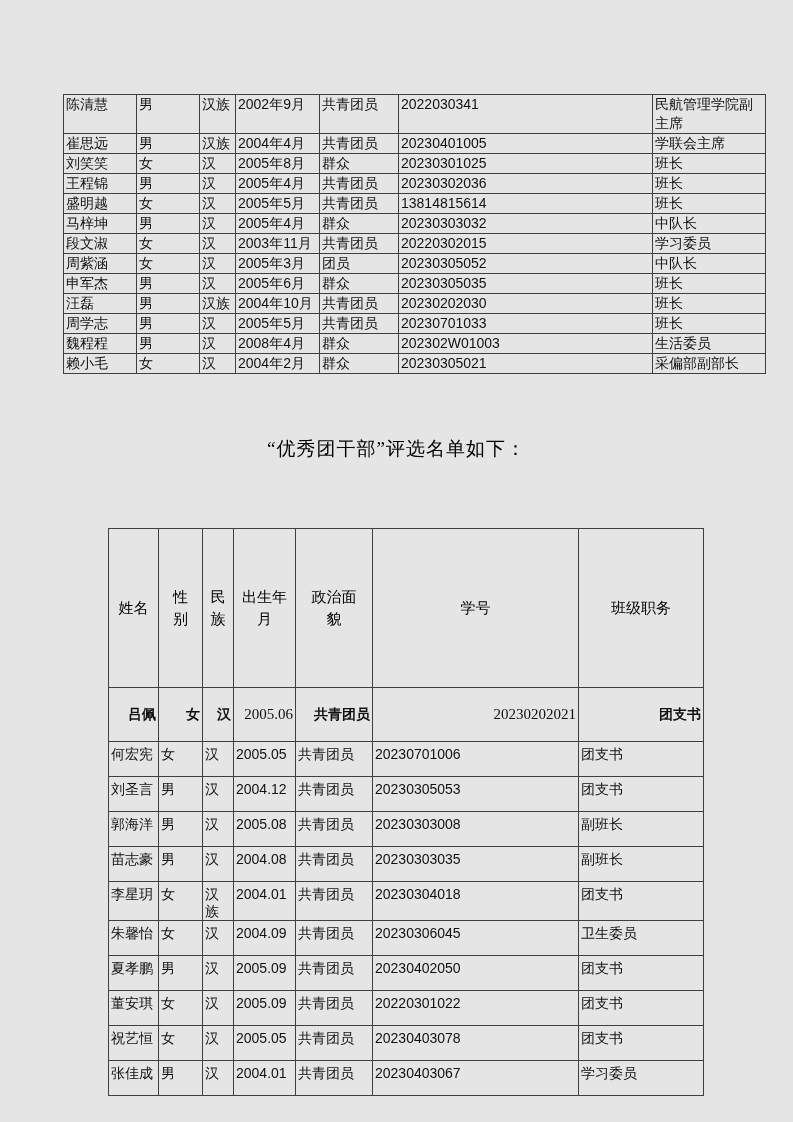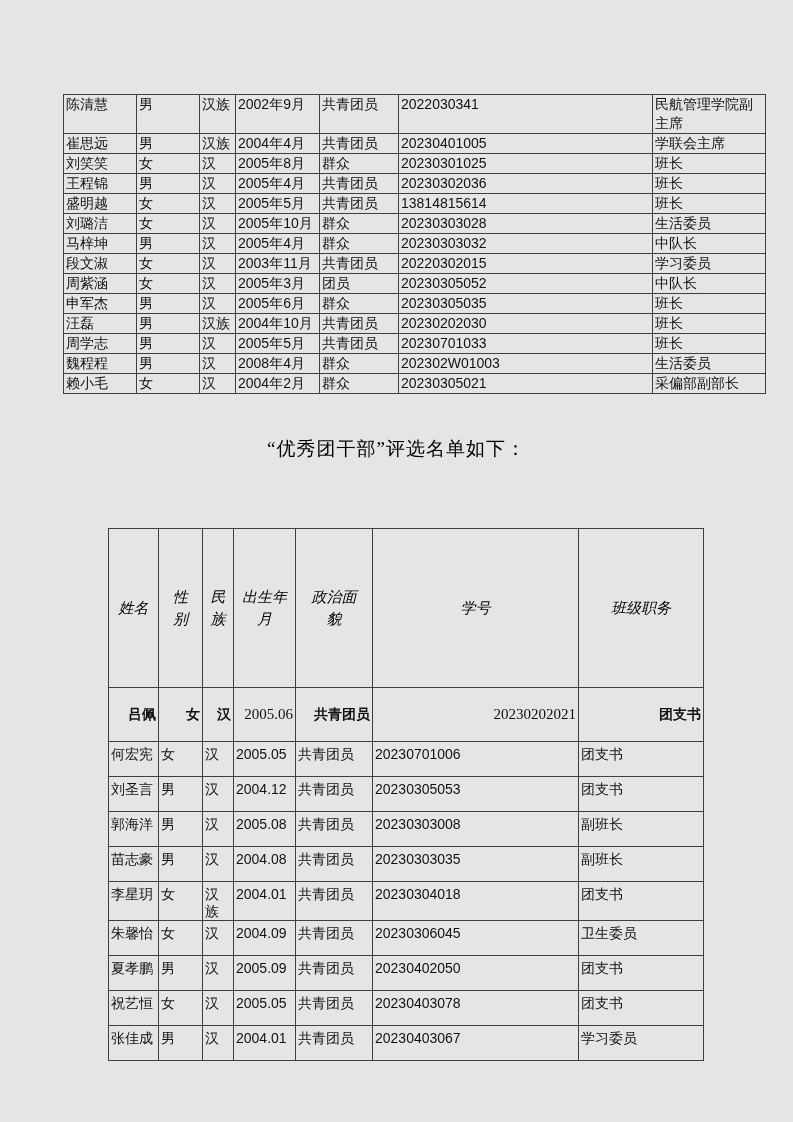--- a/index.html
+++ b/index.html
@@ -26,21 +26,21 @@
     font-family:"Liberation Serif","DejaVu Serif",serif;
     font-size:19px; color:#000000; letter-spacing:1px;
   }
 
   
   #cadre-table {
     position:absolute; left:108px; top:528px; width:595px;
     border-collapse:collapse; table-layout:fixed; font-size:14px;
   }
   #cadre-table th, #cadre-table td { border:1px solid #3f3f3f; overflow:hidden; }
-  #cadre-table thead tr { height:159px;font-style:italic; }
+  #cadre-table thead tr { height:159px; }
   #cadre-table th {
     font-family:"Liberation Serif","DejaVu Serif",serif; font-weight:normal;
     font-size:15px; text-align:center; vertical-align:middle;
     white-space:pre-line; line-height:1.5; color:#000000;
   }
   #cadre-table tbody tr { height:35px; }
   #cadre-table tbody td {
     text-align:left; vertical-align:top; padding:4px 2px 0 2px; line-height:17px;
   }
   #cadre-table tbody tr.highlight { height:54px; }
@@ -105,29 +105,20 @@
           <td>班长</td>
         </tr>
         <tr>
           <td>盛明越</td>
           <td>女</td>
           <td>汉</td>
           <td>2005年5月</td>
           <td>共青团员</td>
           <td>13814815614</td>
           <td>班长</td>
-        </tr>
-        <tr>
-          <td>刘璐洁</td>
-          <td>女</td>
-          <td>汉</td>
-          <td>2005年10月</td>
-          <td>群众</td>
-          <td>20230303028</td>
-          <td>生活委员</td>
         </tr>
         <tr>
           <td>马梓坤</td>
           <td>男</td>
           <td>汉</td>
           <td>2005年4月</td>
           <td>群众</td>
           <td>20230303032</td>
           <td>中队长</td>
         </tr>
@@ -291,20 +282,29 @@
         <tr>
           <td>夏孝鹏</td>
           <td>男</td>
           <td>汉</td>
           <td>2005.09</td>
           <td>共青团员</td>
           <td>20230402050</td>
           <td>团支书</td>
         </tr>
         <tr>
+          <td>董安琪</td>
+          <td>女</td>
+          <td>汉</td>
+          <td>2005.09</td>
+          <td>共青团员</td>
+          <td>20220301022</td>
+          <td>团支书</td>
+        </tr>
+        <tr>
           <td>祝艺恒</td>
           <td>女</td>
           <td>汉</td>
           <td>2005.05</td>
           <td>共青团员</td>
           <td>20230403078</td>
           <td>团支书</td>
         </tr>
         <tr>
           <td>张佳成</td>

